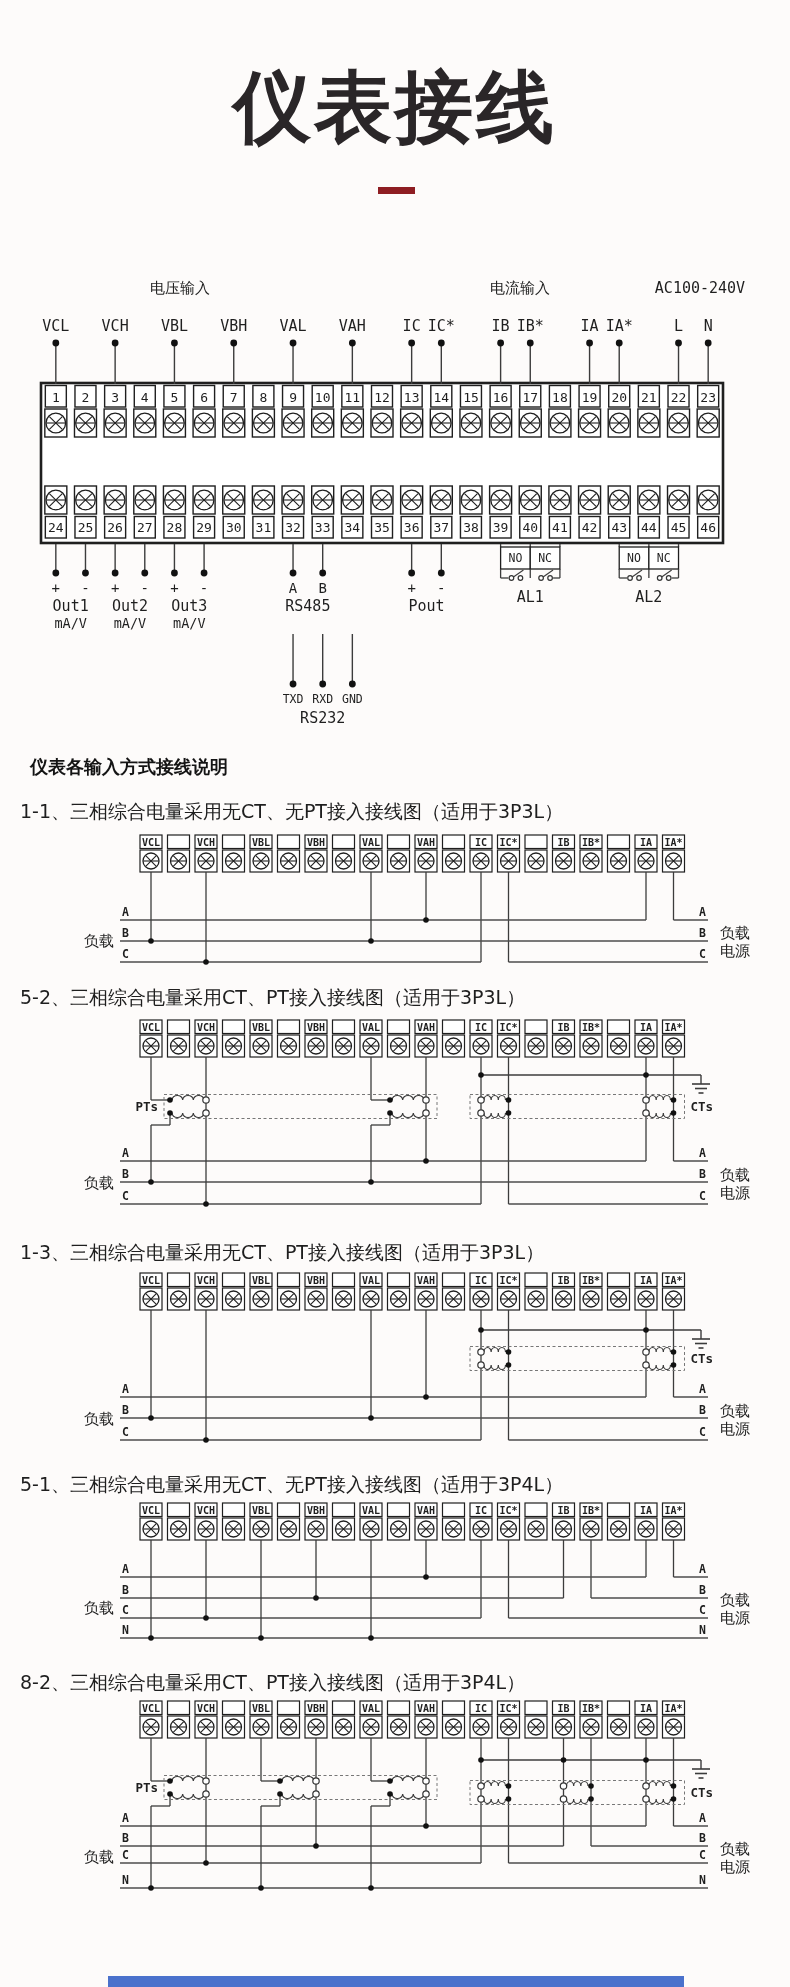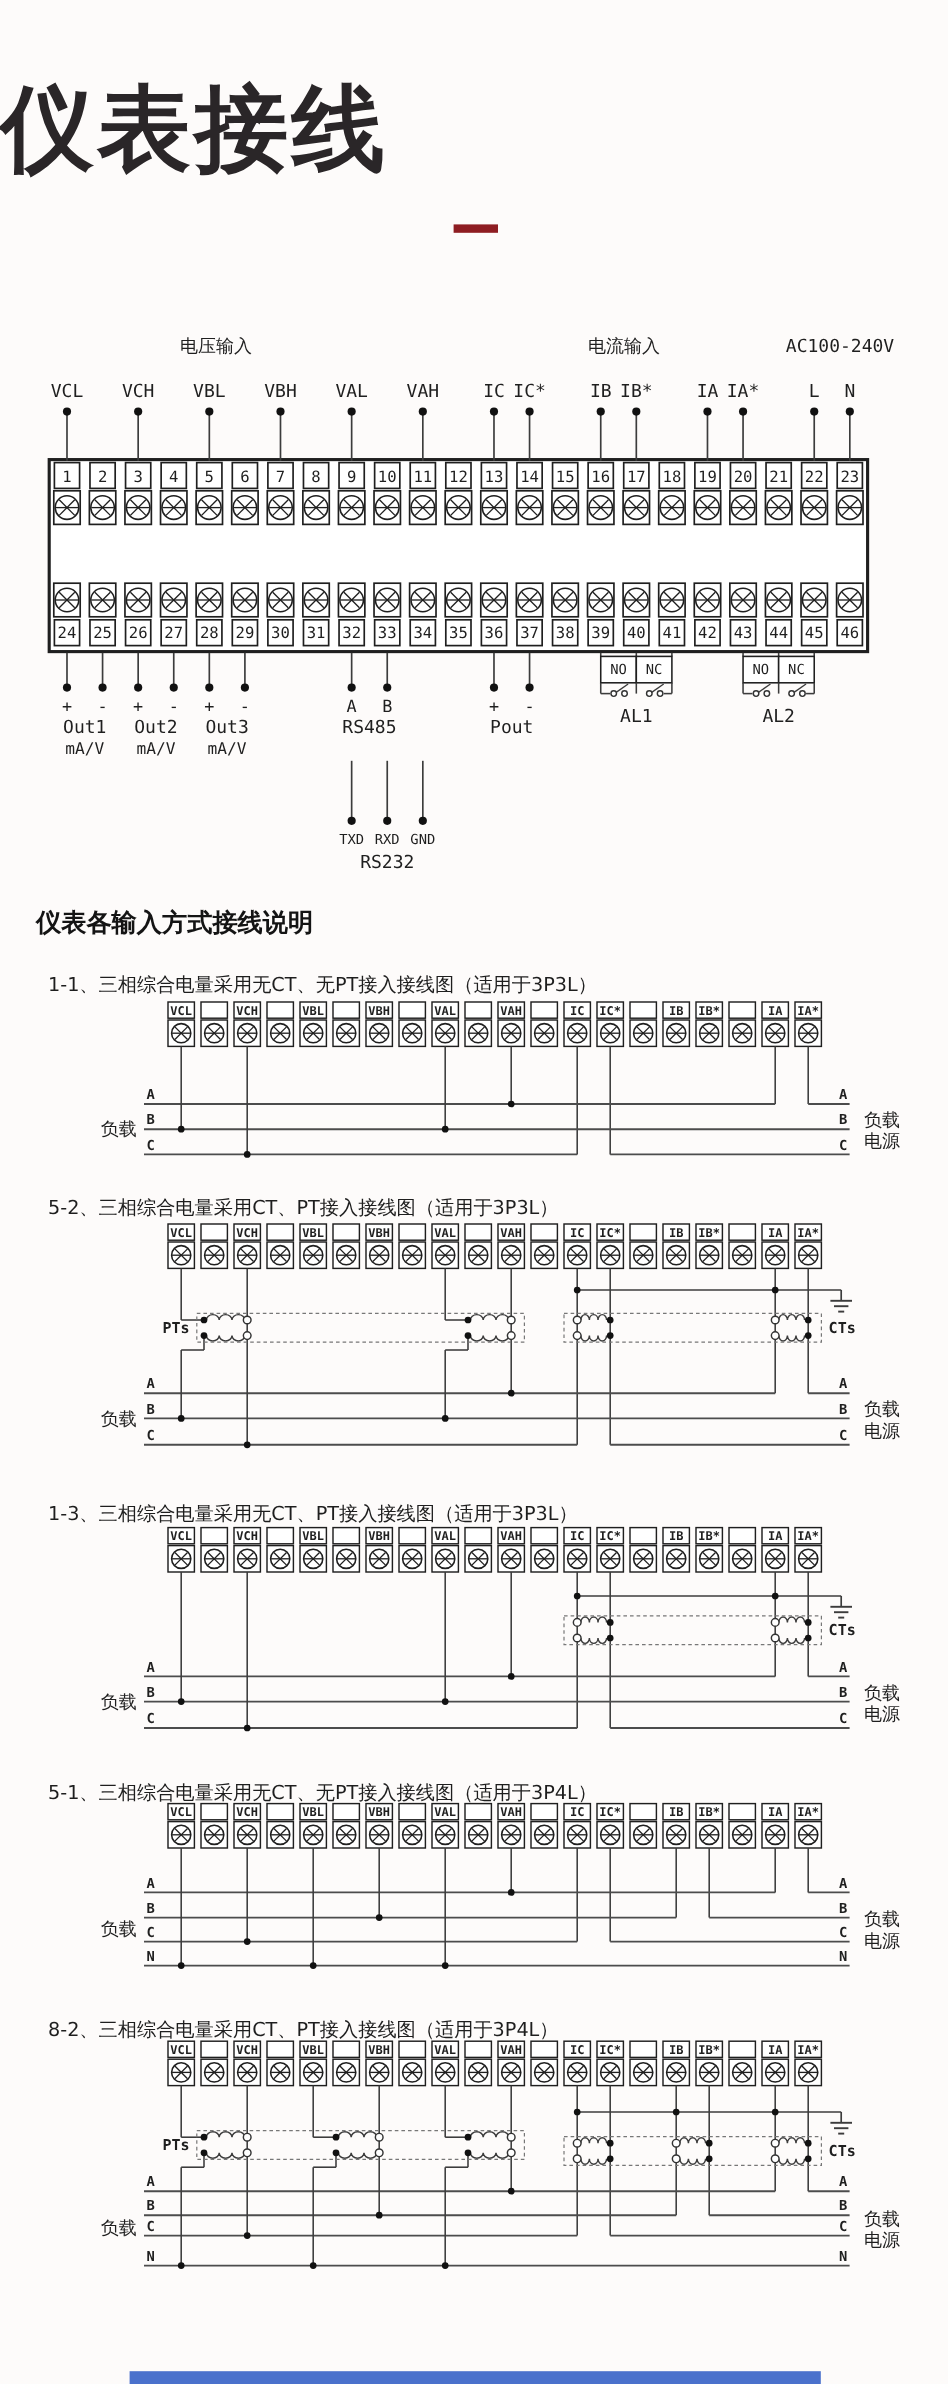--- a/index.html
+++ b/index.html
@@ -1,23 +1,23 @@
 <!DOCTYPE html>
 <html><head>
 <meta charset="utf-8">
 <style>
   html,body{margin:0;padding:0;}
   body{width:790px;height:1987px;position:relative;background:#fdfbfa;overflow:hidden;
        font-family:"DejaVu Sans","Liberation Sans",sans-serif;}
-  .page-title{position:absolute;top:56px;left:0;width:790px;margin:0;text-align:left;
+  .page-title{position:absolute;top:56px;left:0;width:790px;margin:0;text-align:center;
        font-size:78px;font-weight:900;letter-spacing:3px;color:#2a2628;
        font-family:"DejaVu Sans","Liberation Sans",sans-serif;}
   .red-dash{position:absolute;left:378px;top:187px;width:37px;height:7px;background:#8e1d22;}
-  .section-heading{position:absolute;left:30px;top:755px;font-size:21px;font-weight:bold;color:#141414;}
-  .dtitle{position:absolute;left:40px;font-size:16px;color:#1e1e1e;white-space:nowrap;margin-top:12px;}
+  .section-heading{position:absolute;left:30px;top:755px;font-size:18px;font-weight:bold;color:#141414;}
+  .dtitle{position:absolute;left:20px;font-size:19px;color:#1e1e1e;white-space:nowrap;}
   #dt0{top:799px}#dt1{top:985px}#dt2{top:1240px}#dt3{top:1472px}#dt4{top:1670px}
   #wiring-svg{position:absolute;left:0;top:0;}
   .footer-strip{position:absolute;left:108px;top:1976px;width:576px;height:11px;background:#4a71cc;}
 </style>
 </head>
 <body>
 
 <h1 class="page-title">仪表接线</h1>
 <div class="red-dash"></div>
 

